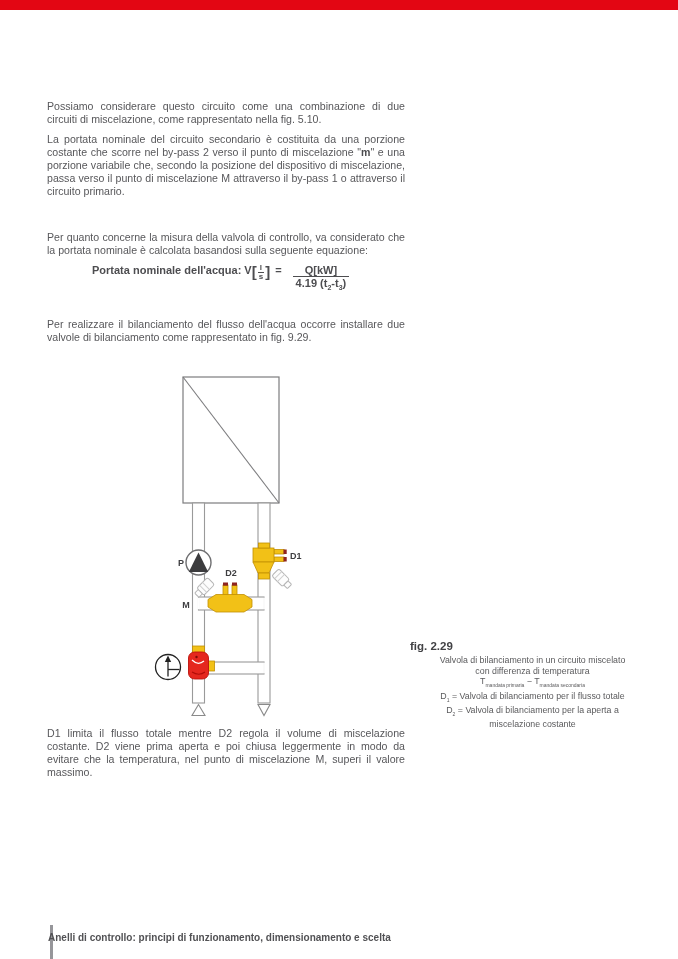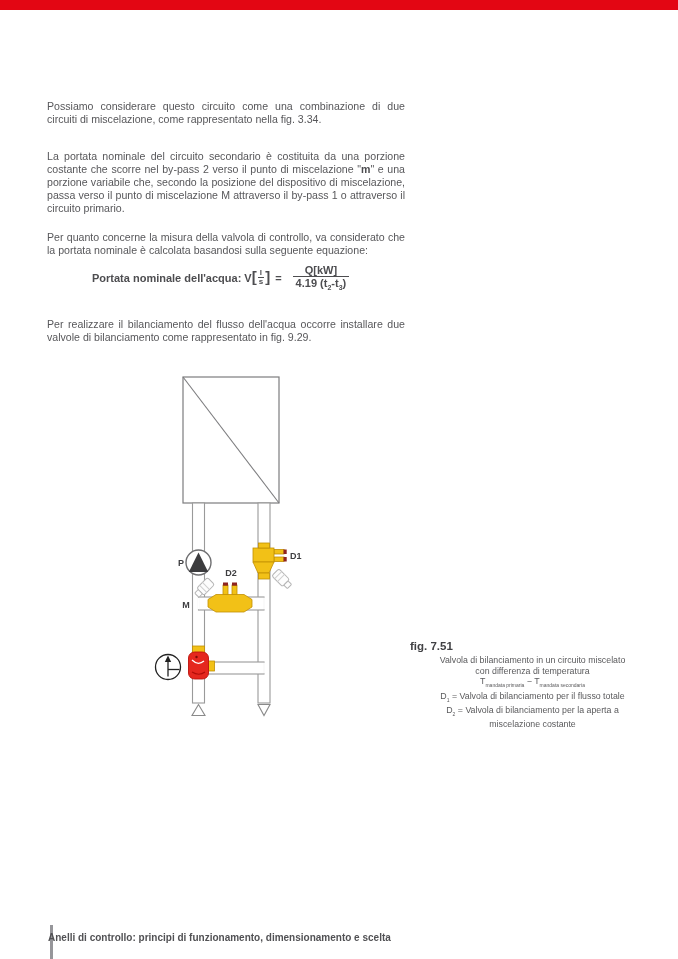--- a/index.html
+++ b/index.html
@@ -2,21 +2,21 @@
 <html><head>
 <meta charset="utf-8">
 <style>
   html,body{margin:0;padding:0;background:#ffffff;}
   body{font-family:"Liberation Sans",sans-serif;}
   .page{position:relative;width:678px;height:959px;background:#ffffff;overflow:hidden;color:#57575a;}
   .topbar{position:absolute;top:0;left:0;width:678px;height:10px;}
   .para{position:absolute;left:47px;width:358px;font-size:10.6px;line-height:13px;text-align:justify;color:#57575a;}
   .para b{color:#4c4c4f;}
   
-  .equation{position:absolute;left:92px;top:264px;display:flex;align-items:center;font-weight:bold;color:#4d4d50;font-size:11px;}
+  .equation{position:absolute;left:92px;top:264px;display:flex;align-items:flex-start;font-weight:bold;color:#4d4d50;font-size:11px;}
   .vfrac{display:inline-flex;flex-direction:column;align-items:center;line-height:1.1;margin:0 6px;}
   .vfrac .num{padding:0 3px;}
   .vfrac .den{padding:0 3px;border-top:1.4px solid #4d4d50;}
   .vfrac.small{font-size:8px;line-height:1.05;margin:0 1px;}
   .vfrac.small .den{border-top:1px solid #4d4d50;padding:0 1px;}
   .vfrac.small .num{padding:0 1px;}
   .bracket{font-size:15px;font-weight:bold;position:relative;top:-1px;}
   .eq-equals{margin:0 5px;}
   .equation sub{font-size:7px;}
   
@@ -32,24 +32,24 @@
   .diagram text{font-family:"Liberation Sans",sans-serif;font-weight:bold;font-size:9px;fill:#3e3e41;}
 </style>
 </head>
 <body>
 
 <div class="page">
 
   <div class="topbar" style="background:#e30613;"></div>
 
   <div class="para" style="top:100px;">
-    <span>Possiamo considerare questo circuito come una combinazione di due circuiti di miscelazione, come rappresentato nella fig. 3.34.</span>
+    <span>Possiamo considerare questo circuito come una combinazione di due circuiti di miscelazione, come rappresentato nella fig. 5.10.</span>
   </div>
 
-  <div class="para" style="top:150px;">
+  <div class="para" style="top:133px;">
     <span>La portata nominale del circuito secondario è costituita da una porzione costante che scorre nel by-pass 2 verso il punto di miscelazione "</span><b>m</b><span>" e una porzione variabile che, secondo la posizione del dispositivo di miscelazione, passa verso il punto di miscelazione M attraverso il by-pass 1 o attraverso il circuito primario.</span>
   </div>
 
   <div class="para" style="top:206px;margin-top:25px;">
     <span>Per quanto concerne la misura della valvola di controllo, va considerato che la portata nominale è calcolata basandosi sulla seguente equazione:</span>
   </div>
 
   <div class="equation">
     <span>Portata nominale dell'acqua: V</span>
     <span class="bracket">[</span>
@@ -151,26 +151,29 @@
       <polygon points="28,283.5 24.8,290 31.2,290" fill="#222222" stroke="none"></polygon>
     </g>
 
     <g fill="#ffffff" stroke="#8a8a8a" stroke-width="1.1">
       <polygon points="58.5,332.5 52,343.5 65,343.5"></polygon>
       <polygon points="118,332.5 130,332.5 124,343.5"></polygon>
     </g>
   </svg>
 
   <div class="caption">
-    <div class="title">fig. 7.51</div>
+    <div class="title">fig. 2.29</div>
     <div class="line">Valvola di bilanciamento in un circuito miscelato</div>
     <div class="line">con differenza di temperatura</div>
     <div class="line"><span>T</span><sub>mandata primaria</sub><span> − T</span><sub>mandata secondaria</sub></div>
     <div class="line"><span>D</span><sub>1</sub><span> = Valvola di bilanciamento per il flusso totale</span></div>
     <div class="line"><span>D</span><sub>2</sub><span> = Valvola di bilanciamento per la aperta a</span></div>
     <div class="line">miscelazione costante</div>
   </div>
 
+  <div class="para" style="top:727px;">
+    <span>D1 limita il flusso totale mentre D2 regola il volume di miscelazione costante. D2 viene prima aperta e poi chiusa leggermente in modo da evitare che la temperatura, nel punto di miscelazione M, superi il valore massimo.</span>
+  </div>
 
   <div class="footer-bar"></div>
   <div class="footer-text">Anelli di controllo: principi di funzionamento, dimensionamento e scelta</div>
 
 </div>
 
 </body></html>

